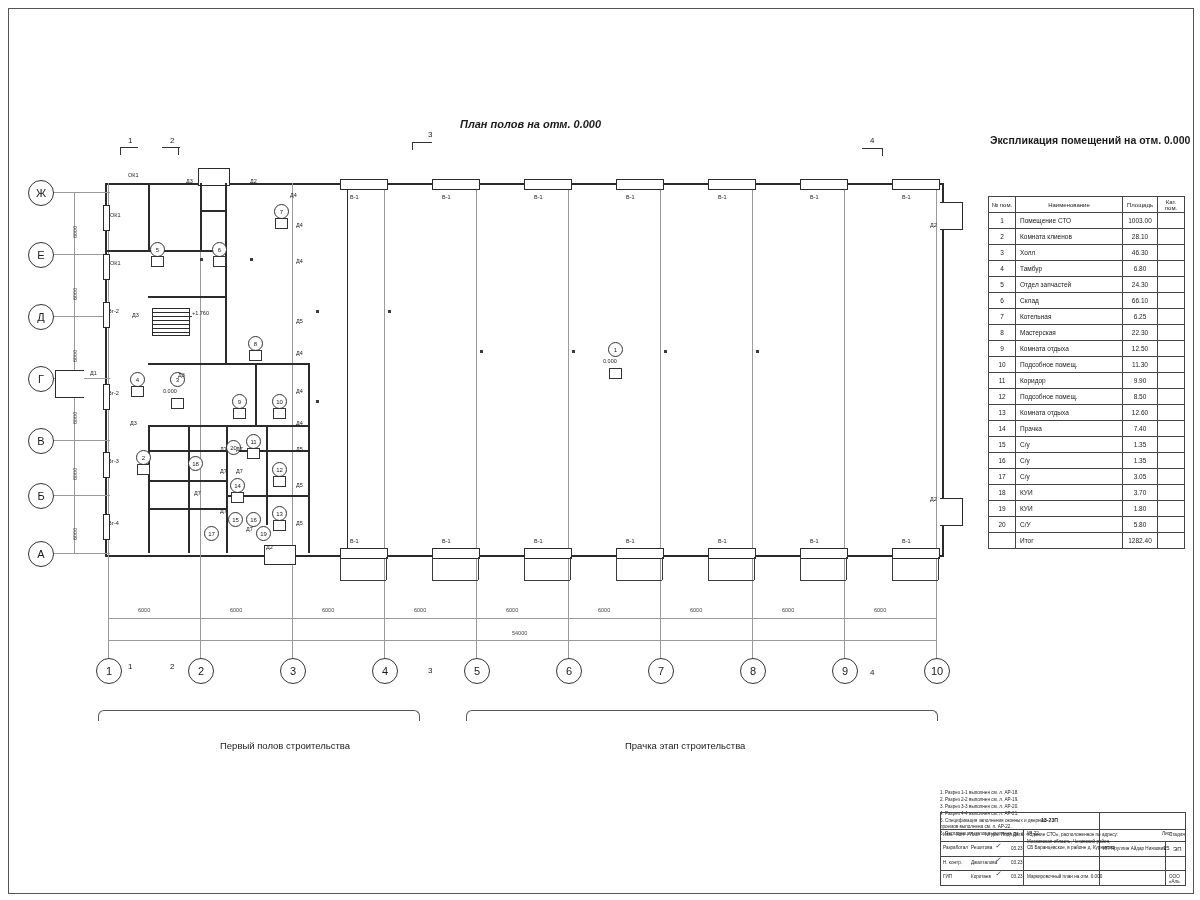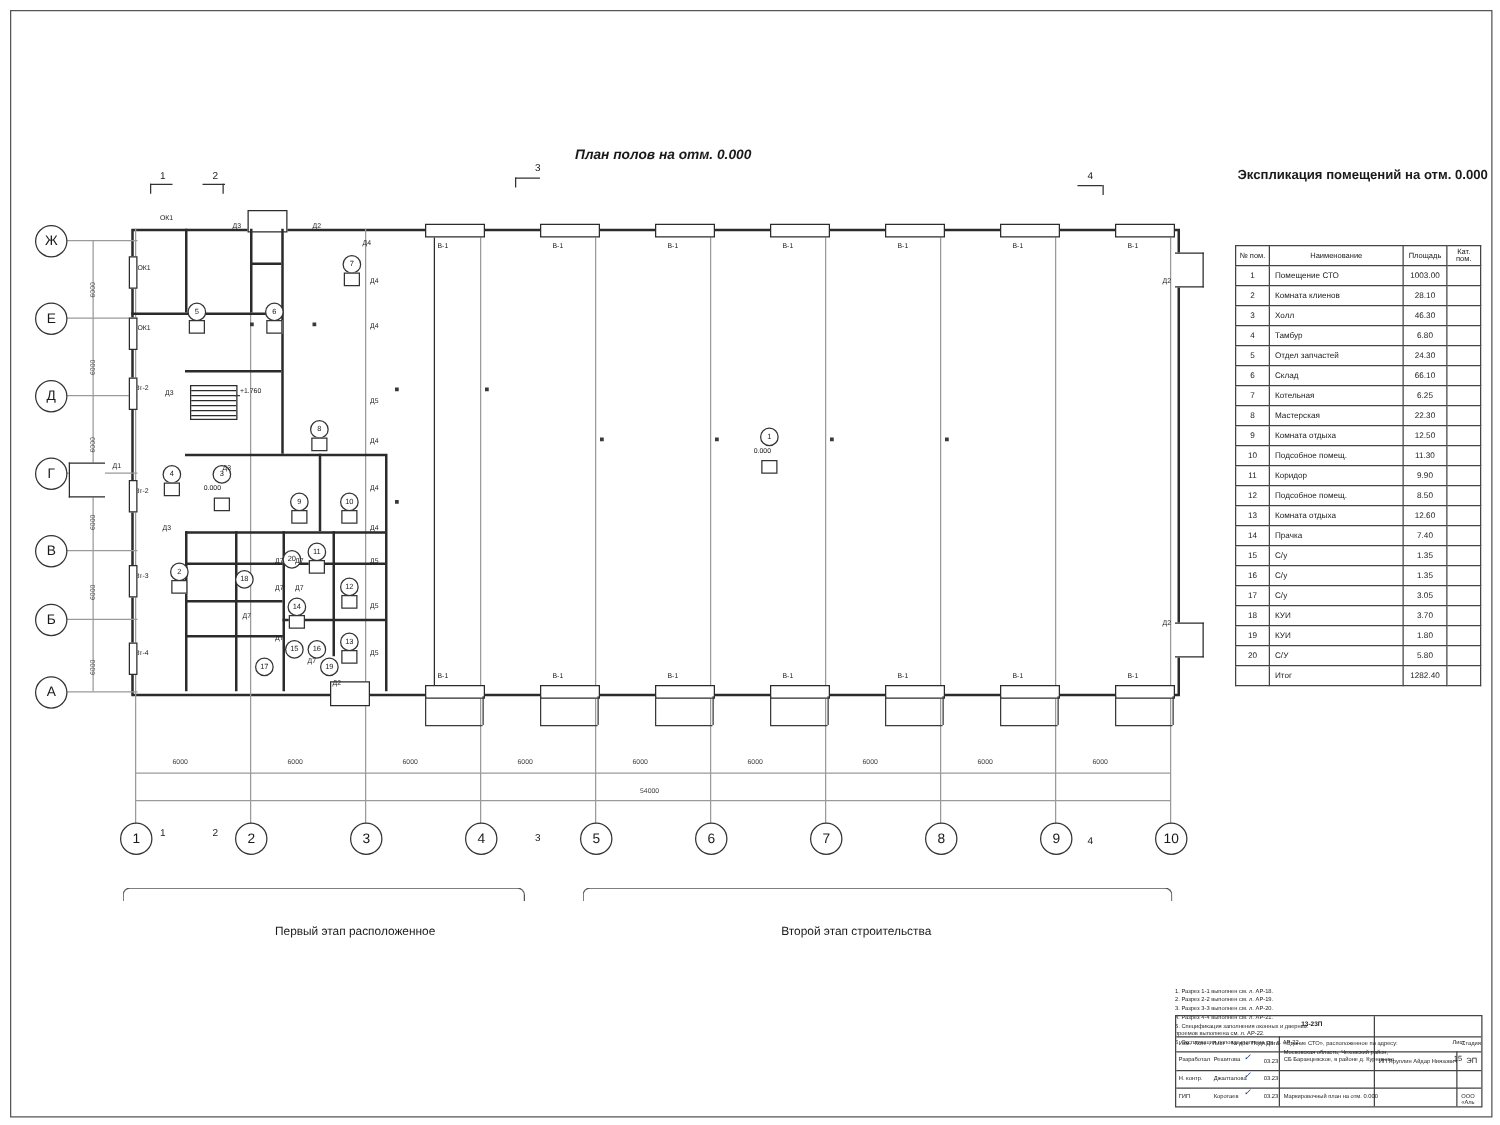--- a/index.html
+++ b/index.html
@@ -371,22 +371,22 @@
     <div class="thin" style="left:328px;top:160px;width:3px;height:3px;"></div>
     <div class="thin" style="left:420px;top:200px;width:3px;height:3px;"></div>
     <div class="thin" style="left:512px;top:200px;width:3px;height:3px;"></div>
     <div class="thin" style="left:604px;top:200px;width:3px;height:3px;"></div>
     <div class="thin" style="left:696px;top:200px;width:3px;height:3px;"></div>
     <div class="thin" style="left:256px;top:160px;width:3px;height:3px;"></div>
     <div class="thin" style="left:256px;top:250px;width:3px;height:3px;"></div>
 
     <div class="brace" style="left:38px;top:560px;width:320px;"></div>
     <div class="brace" style="left:406px;top:560px;width:470px;"></div>
-    <div class="stage-label" style="left:160px;top:590px;">Первый этап расположенное</div>
-    <div class="stage-label" style="left:565px;top:590px;">Второй этап строительства</div>
+    <div class="stage-label" style="left:160px;top:590px;">Первый полов строительства</div>
+    <div class="stage-label" style="left:565px;top:590px;">Прачка этап строительства</div>
   </div>
 
   <table class="expl">
     <thead>
       <tr>
         <th>№ пом.</th>
         <th>Наименование</th>
         <th>Площадь</th>
         <th>Кат. пом.</th>
       </tr>

